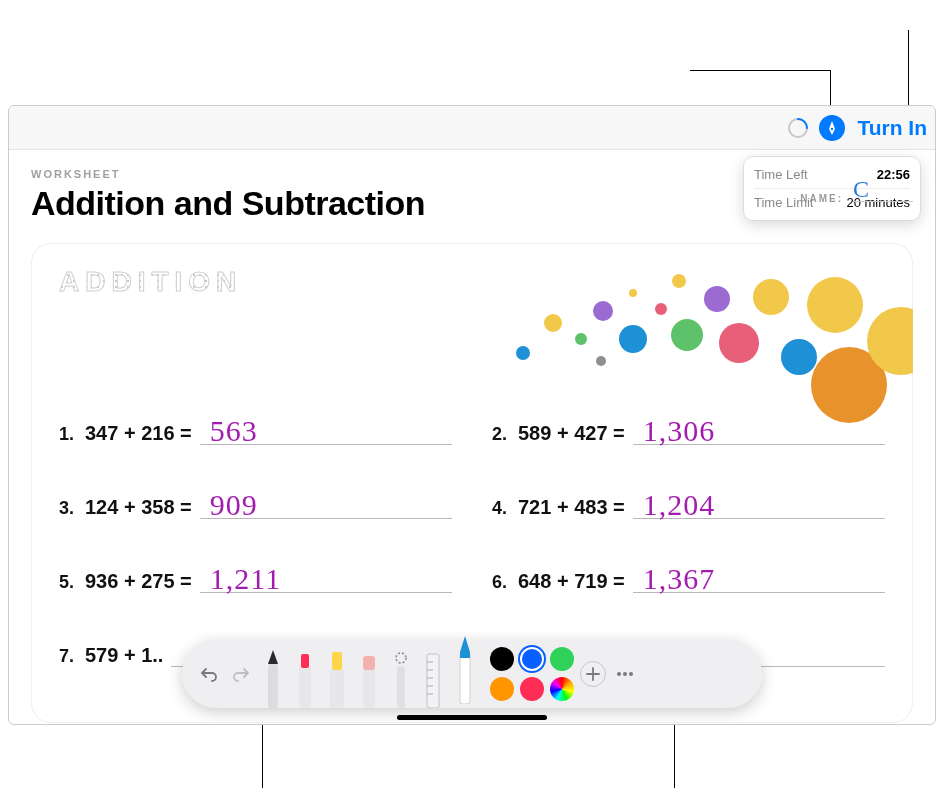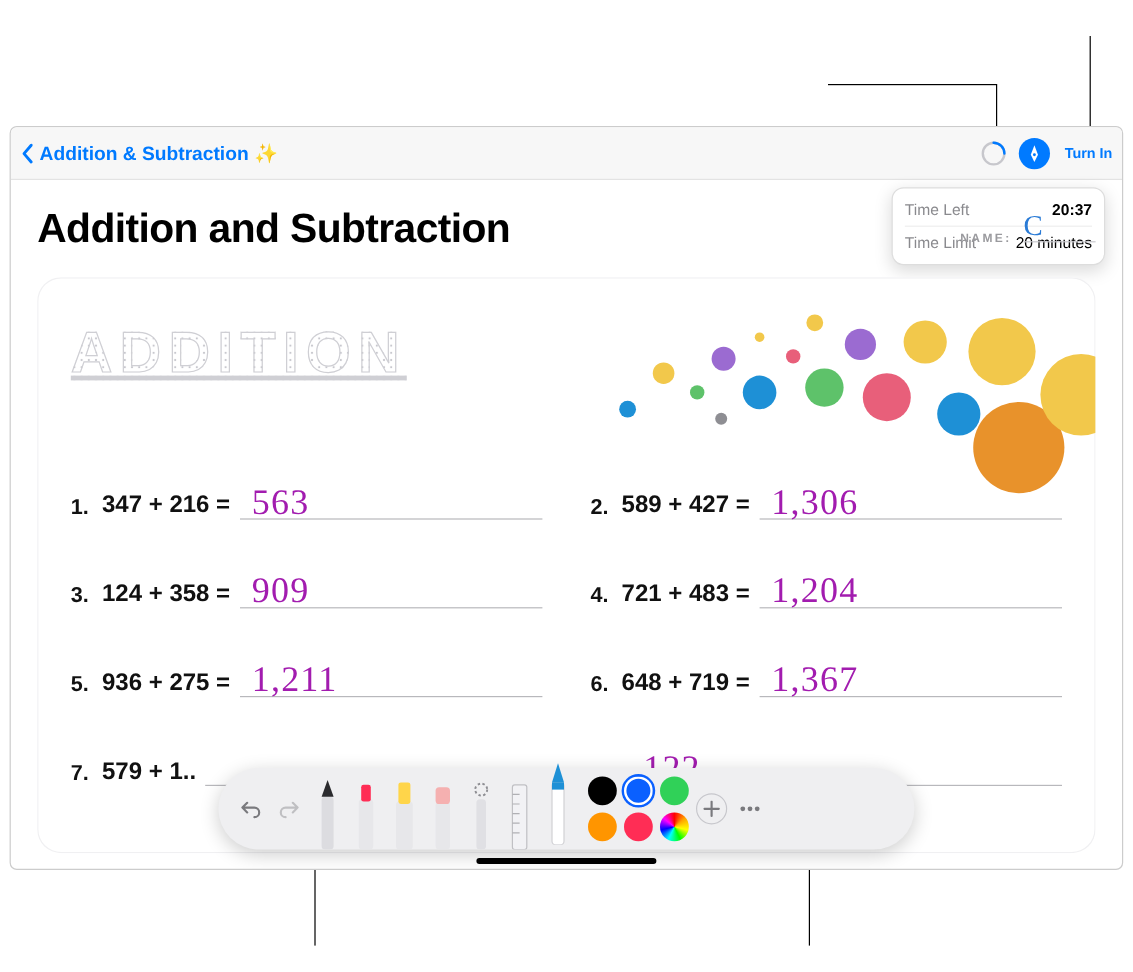--- a/index.html
+++ b/index.html
@@ -4,35 +4,35 @@
 <style>
   * { box-sizing: border-box; margin: 0; padding: 0; }
   html, body { width: 944px; height: 810px; font-family: -apple-system, "Helvetica Neue", Arial, sans-serif; background: #fff; overflow: hidden; }
   .callout-line { position: absolute; background: #000; }
   .app-frame { position: absolute; left: 8px; top: 105px; width: 928px; height: 620px; border: 1px solid #ccc; border-radius: 6px; background: #fff; overflow: hidden; }
   .toolbar { display: flex; align-items: center; height: 44px; padding: 0 8px; background: #f7f7f7; border-bottom: 1px solid #e3e3e3; }
   .back-btn { display: flex; align-items: center; color: #007aff; font-size: 16px; font-weight: 600; cursor: pointer; }
   .chev { width: 12px; height: 18px; margin-right: 4px; }
   .spacer { flex: 1; }
   .tb-icon { width: 26px; height: 26px; border-radius: 13px; margin: 0 4px; display: flex; align-items: center; justify-content: center; }
-  .turn-in { color: #007aff; font-size: 12px; font-weight: 600; margin-left: 8px; cursor: pointer; }
+  .turn-in { color: #007aff; font-size: 21px; font-weight: 600; margin-left: 8px; cursor: pointer; }
   .time-popover { position: absolute; right: 14px; top: 50px; width: 178px; background: #fff; border: 1px solid #ddd; border-radius: 10px; box-shadow: 0 4px 14px rgba(0,0,0,.15); padding: 6px 10px; font-size: 13px; margin-left: 20px; }
   .pop-row { display: flex; justify-content: space-between; padding: 4px 0; }
   .pop-label { color: #8a8a8e; }
   .pop-val { font-weight: 600; }
   .pop-sep { height: 1px; background: #eee; margin: 2px 0; }
   .page { position: relative; padding: 18px 22px 0 22px; height: calc(100% - 44px); overflow: hidden; }
   .kicker { letter-spacing: 2px; font-size: 11px; color: #a0a0a4; font-weight: 600; }
   .title { font-size: 34px; font-weight: 800; letter-spacing: -.5px; margin-top: 4px; }
   .name-field { position: absolute; right: 22px; top: 28px; display: flex; align-items: baseline; gap: 10px; }
   .name-label { font-size: 10px; letter-spacing: 2px; color: #9a9a9e; font-weight: 700; padding-left: 44px; }
   .name-line { width: 60px; border-bottom: 1px solid #c8c8cc; height: 24px; position: relative; }
   .name-hand { position: absolute; left: 0; bottom: -2px; font-family: "Bradley Hand","Segoe Script","Comic Sans MS",cursive; color: #2a7bd6; font-size: 24px; }
   .sheet { position: relative; margin-top: 20px; background: #fff; border-radius: 20px; width: 100%; height: 480px; box-shadow: inset 0 0 0 1px #f0f0f2; overflow: hidden; }
-  .section-head { position: absolute; left: 28px; top: 36px; font-size: 48px; font-weight: 800; letter-spacing: 6px; color: transparent; -webkit-text-stroke: 1px #cfcfd4; background-image: radial-gradient(circle, #c8c8ce 1px, transparent 1.2px); background-size: 6px 6px; -webkit-background-clip: text; background-clip: text; text-decoration: underline; }
+  .section-head { position: absolute; left: 28px; top: 23px; font-size: 28px; font-weight: 800; letter-spacing: 6px; color: transparent; -webkit-text-stroke: 1px #cfcfd4; background-image: radial-gradient(circle, #c8c8ce 1px, transparent 1.2px); background-size: 6px 6px; -webkit-background-clip: text; background-clip: text; }
   .dots { position: absolute; right: 0; top: 0; width: 430px; height: 200px; }
   .dots circle { }
   .problems { position: absolute; left: 28px; right: 28px; top: 170px; display: grid; grid-template-columns: 1fr 1fr; column-gap: 40px; row-gap: 42px; }
   .prob { display: flex; align-items: flex-end; font-size: 20px; font-weight: 600; color: #111; }
   .num { width: 26px; font-size: 18px; }
   .eq { white-space: pre; }
   .ans-line { flex: 1; border-bottom: 1px solid #b8b8bc; height: 32px; position: relative; margin-left: 8px; }
   .ans { position: absolute; left: 10px; bottom: -4px; font-family: "Bradley Hand","Segoe Script","Comic Sans MS",cursive; color: #a21caf; font-size: 30px; font-weight: 400; letter-spacing: 1px; }
   
   .mk-bar { position: absolute; left: 50%; bottom: 16px; transform: translateX(-50%); width: 580px; height: 68px; background: #efeff1; border-radius: 34px; box-shadow: 0 4px 16px rgba(0,0,0,.2); display: flex; align-items: center; padding: 0 14px; gap: 6px; }
@@ -51,55 +51,50 @@
 
 <div class="callout-line" style="left:690px; top:70px; width:140px; height:1px;"></div>
 <div class="callout-line" style="left:830px; top:70px; width:1px; height:46px;"></div>
 <div class="callout-line" style="left:908px; top:30px; width:1px; height:86px;"></div>
 <div class="callout-line" style="left:262px; top:716px; width:1px; height:72px;"></div>
 <div class="callout-line" style="left:674px; top:716px; width:1px; height:72px;"></div>
 
 <div class="app-frame">
 
   <div class="toolbar">
-    <div class="back-btn">
-      <svg class="chev" viewBox="0 0 12 18">
-          <path d="M9 2 L3 9 L9 16" stroke="#007aff" stroke-width="2.4" fill="none" stroke-linecap="round" stroke-linejoin="round"></path>
-        </svg>
-      <span>Addition &amp; Subtraction ✨</span>
-    </div>
     <div class="spacer"></div>
     <div class="tb-icon">
       <svg width="22" height="22" viewBox="0 0 22 22">
         <circle cx="11" cy="11" r="9" fill="none" stroke="#c7c7cc" stroke-width="2"></circle>
         <path d="M11 2 A9 9 0 0 1 20 11" fill="none" stroke="#007aff" stroke-width="2" stroke-linecap="round"></path>
       </svg>
     </div>
     <div class="tb-icon" style="background:#007aff;">
       <svg width="16" height="16" viewBox="0 0 16 16">
         <path d="M8 1 L11 9 L8 15 L5 9 Z" fill="#fff"></path>
           <circle cx="8" cy="9" r="1.2" fill="#007aff"></circle>
       </svg>
     </div>
     <span class="turn-in">Turn In</span>
   </div>
 
   <div class="time-popover">
     <div class="pop-row">
       <span class="pop-label">Time Left</span>
-      <span class="pop-val">20:37</span>
+      <span class="pop-val">22:56</span>
     </div>
     <div class="pop-sep"></div>
     <div class="pop-row">
       <span class="pop-label">Time Limit</span>
       <span class="pop-val" style="font-weight:400;">20 minutes</span>
     </div>
   </div>
 
   <div class="page">
+    <div class="kicker">WORKSHEET</div>
     <div class="title">Addition and Subtraction</div>
 
     <div class="name-field">
       <span class="name-label">NAME:</span>
       <span class="name-line">
         <span class="name-hand">C</span>
       </span>
     </div>
 
     <div class="sheet">

